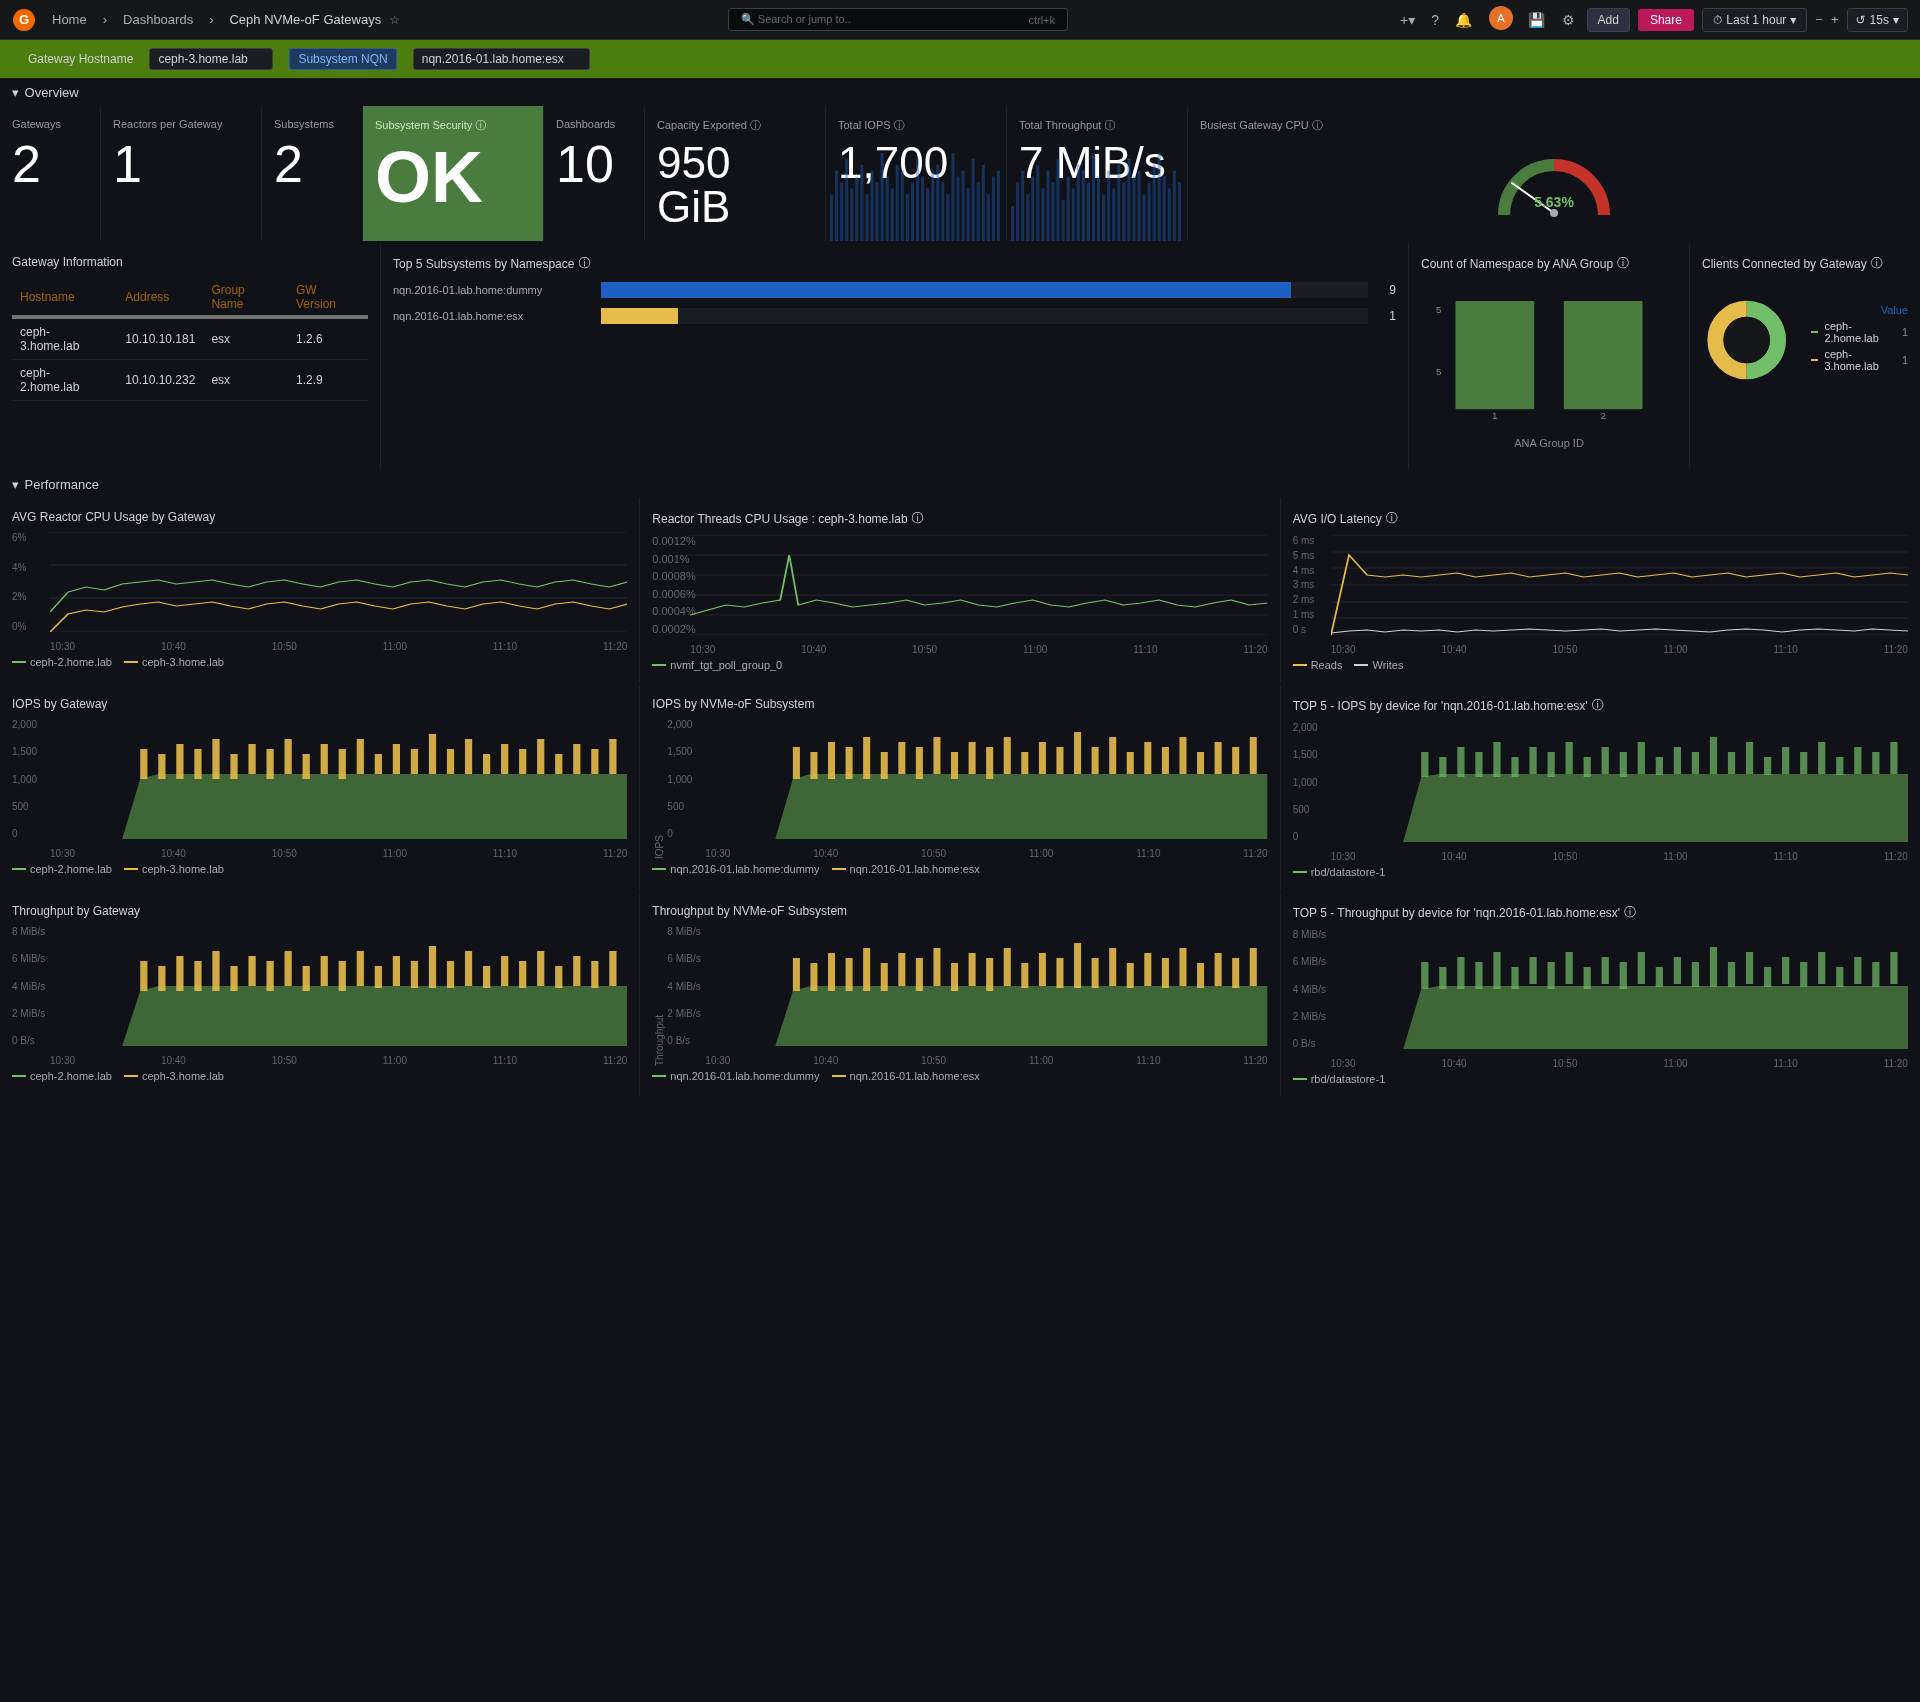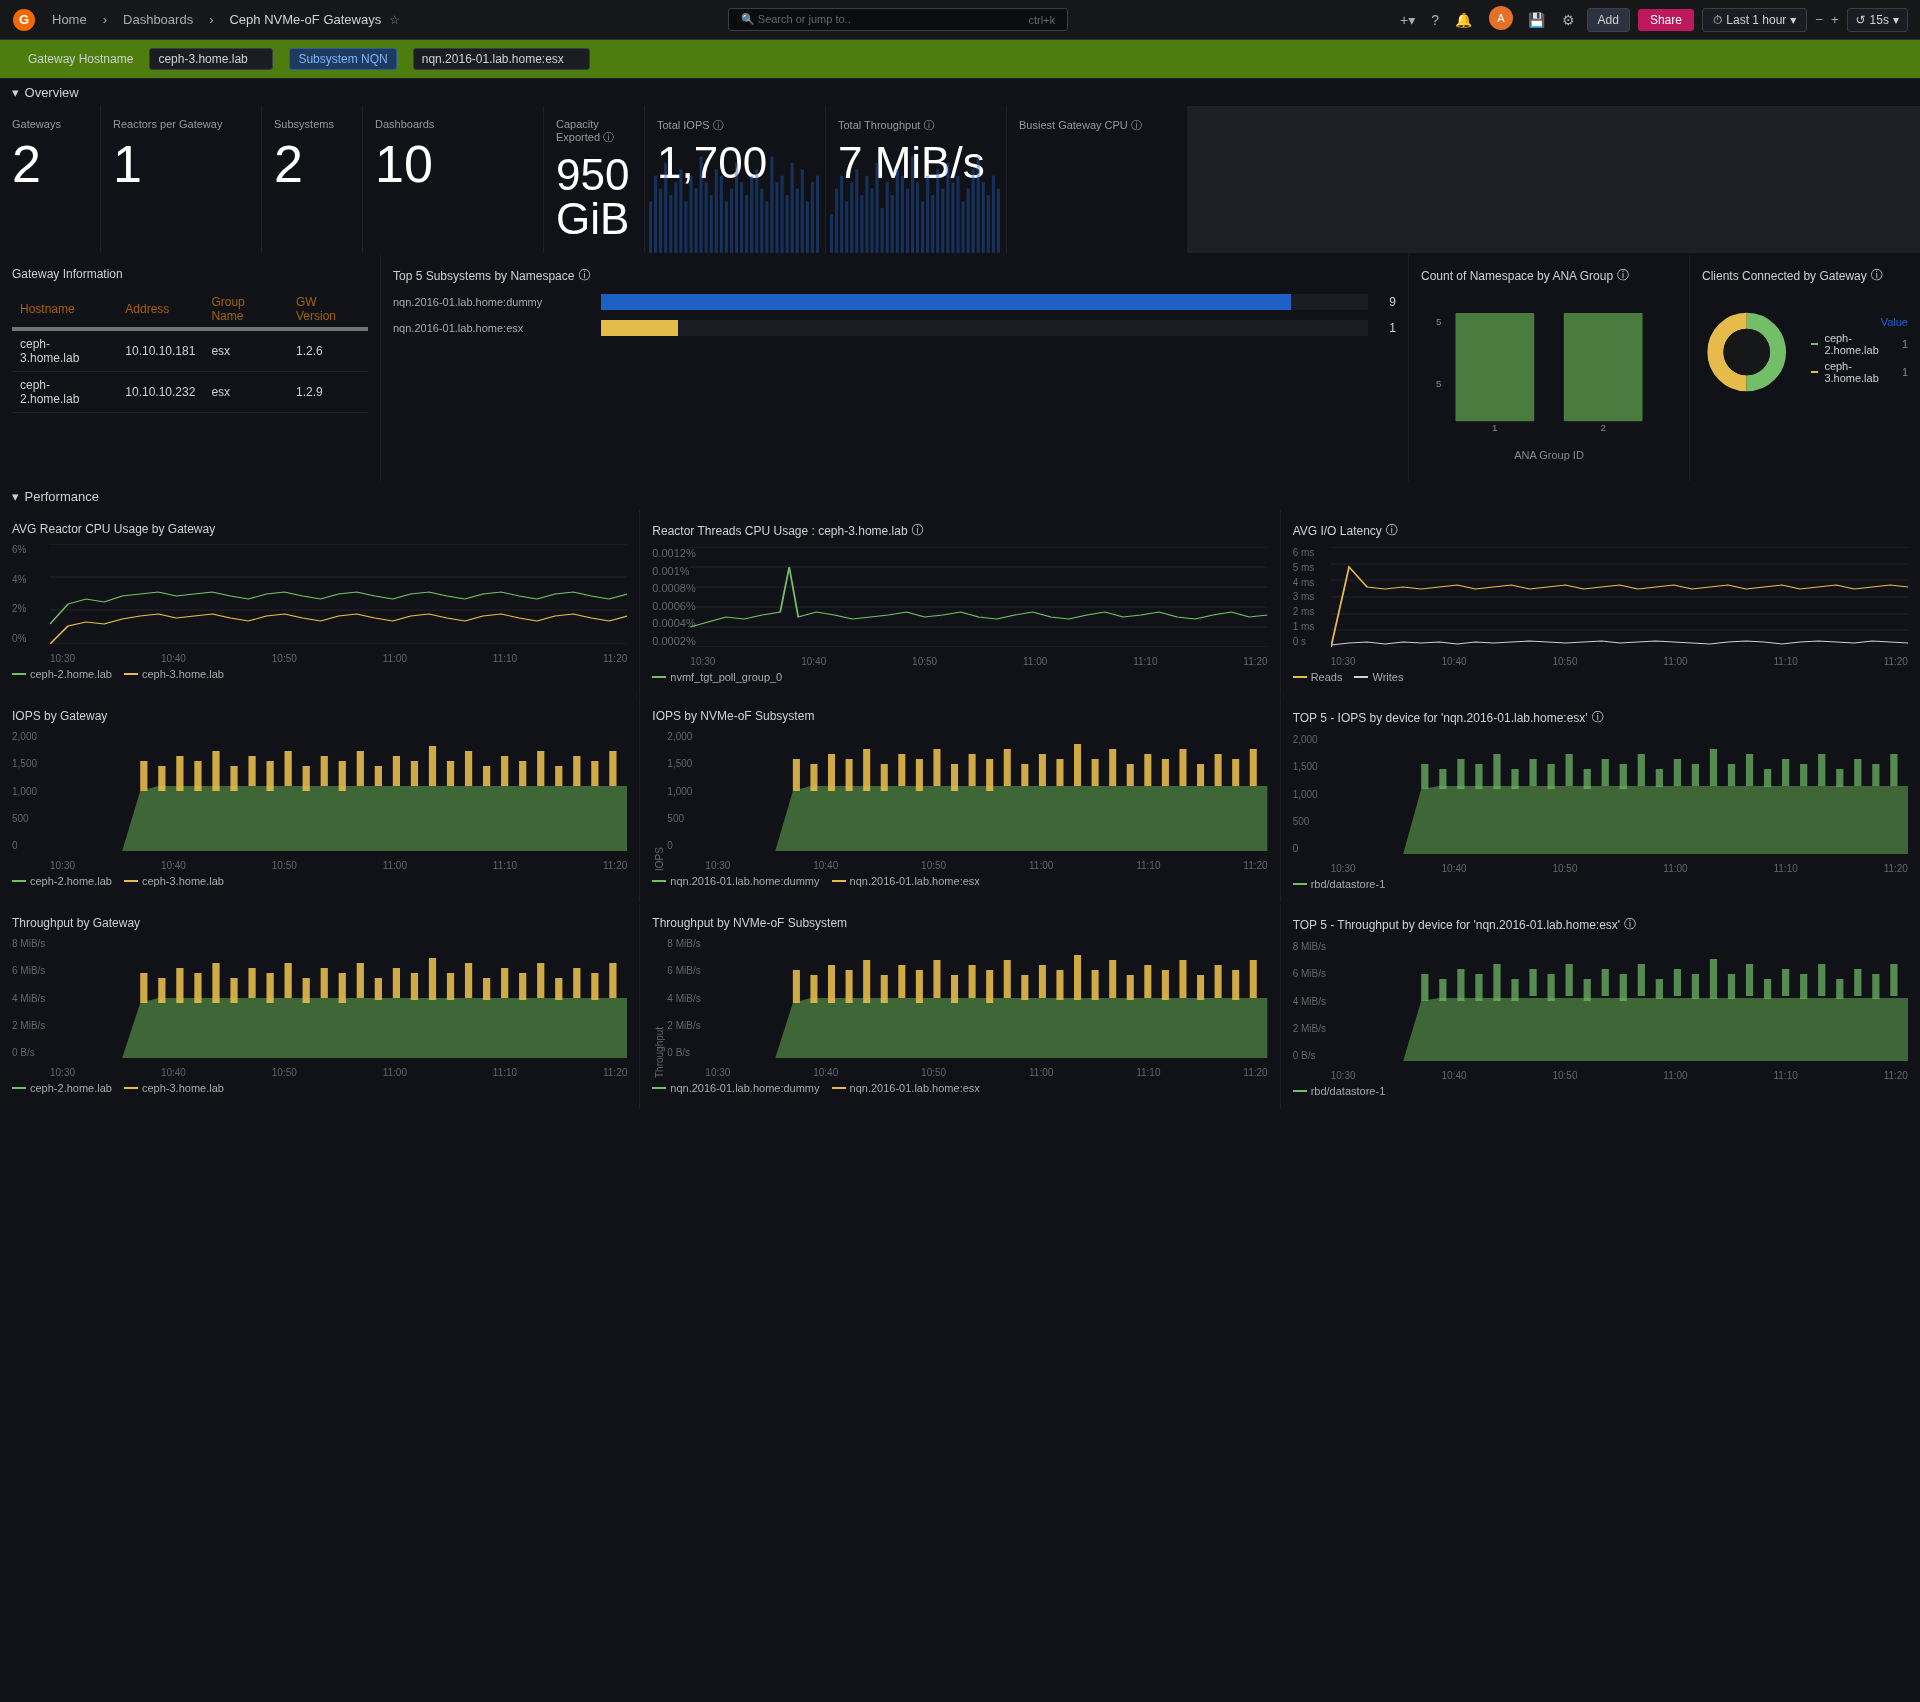--- a/index.html
+++ b/index.html
@@ -167,20 +167,26 @@
   <div class="stat-card">
     <div class="label">Reactors per Gateway</div>
     <div class="value">1</div>
   </div>
 
   <div class="stat-card">
     <div class="label">Subsystems</div>
     <div class="value">2</div>
   </div>
 
+  <div class="stat-card ok-card">
+    <div class="label" style="color:#c8e6c0">
+      <span>Subsystem Security</span> <span>ⓘ</span>
+    </div>
+    <div class="value">OK</div>
+  </div>
 
   <div class="stat-card">
     <div class="label">Dashboards</div>
     <div class="value">10</div>
   </div>
 
   <div class="stat-card">
     <div class="label">
       <span>Capacity Exported</span> <span>ⓘ</span>
     </div>
@@ -280,20 +286,34 @@
         </g>
       </svg>
     </div>
   </div>
 
   <div class="stat-card">
     <div class="label">
       <span>Busiest Gateway CPU</span> <span>ⓘ</span>
     </div>
 
+    <div style="position:relative;flex:1;display:flex;justify-content:center;align-items:center">
+      <svg width="130" height="80" viewBox="0 0 130 80">
+
+        <path d="M 15 70 A 50 50 0 0 1 115 70" stroke="#1a1d21" stroke-width="12" fill="none"></path>
+
+        <path d="M 15 70 A 50 50 0 0 1 65 20" stroke="#4a7c3f" stroke-width="12" fill="none"></path>
+        <path d="M 65 20 A 50 50 0 0 1 115 70" stroke="#c4332a" stroke-width="12" fill="none"></path>
+
+        <line x1="65" y1="68" x2="23" y2="38" stroke="white" stroke-width="2" stroke-linecap="round"></line>
+        <circle cx="65" cy="68" r="4" fill="#aaa"></circle>
+
+        <text x="65" y="62" text-anchor="middle" font-size="14" fill="#73bf69" font-weight="bold">5.63%</text>
+      </svg>
+    </div>
   </div>
 </div>
 
 <div class="panels-row">
 
   <div class="panel">
     <div class="panel-title">Gateway Information</div>
     <table class="info-table">
       <thead>
         <tr>

